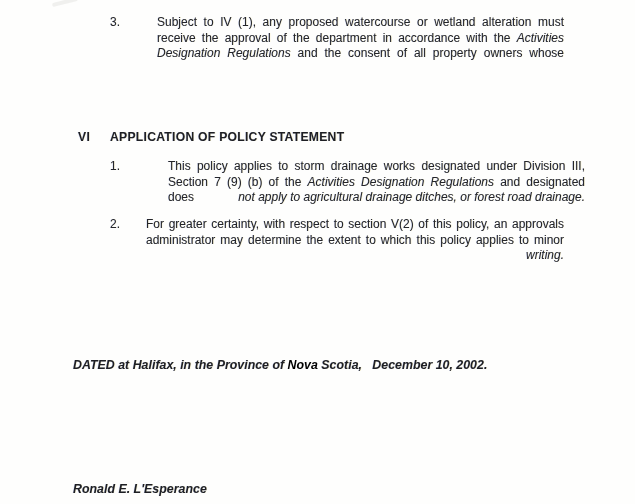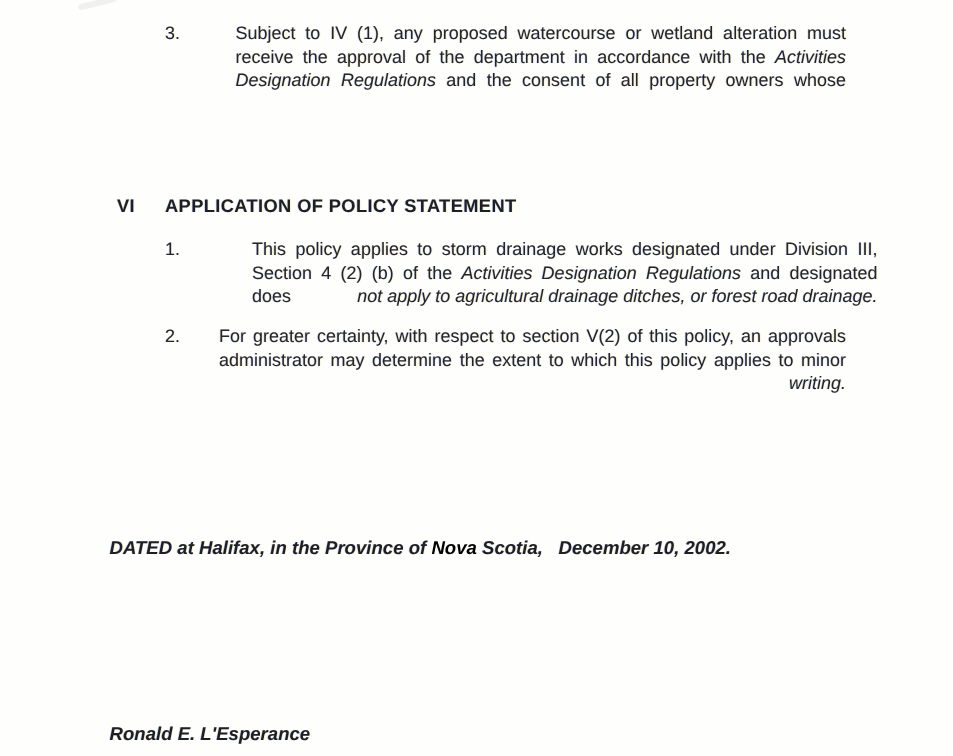--- a/index.html
+++ b/index.html
@@ -69,21 +69,21 @@
     <div class="jline"><span>receive the approval of the department in accordance with the </span><span class="it">Activities</span></div>
     <div class="jline"><span class="it">Designation Regulations</span><span> and the consent of all property owners whose</span></div>
   </div>
 
   <div class="txt heading" style="left:78px; top:130px;">VI</div>
   <div class="txt heading" style="left:110px; top:130px;">APPLICATION OF POLICY STATEMENT</div>
 
   <div class="txt num" style="left:110px; top:159px;">1.</div>
   <div class="txt body1">
     <div class="jline"><span>This policy applies to storm drainage works designated under Division III,</span></div>
-    <div class="jline"><span>Section 4 (2) (b) of the </span><span class="it">Activities Designation Regulations</span><span> and designated does</span></div>
+    <div class="jline"><span>Section 7 (9) (b) of the </span><span class="it">Activities Designation Regulations</span><span> and designated does</span></div>
     <div class="lline"><span>not apply to agricultural drainage ditches, or forest road drainage.</span></div>
   </div>
 
   <div class="txt num" style="left:110px; top:217px;">2.</div>
   <div class="txt body2">
     <div class="jline"><span>For greater certainty, with respect to section V(2) of this policy, an approvals</span></div>
     <div class="jline"><span>administrator may determine the extent to which this policy applies to minor</span></div>
     <div class="lline"><span>writing.</span></div>
   </div>
 

